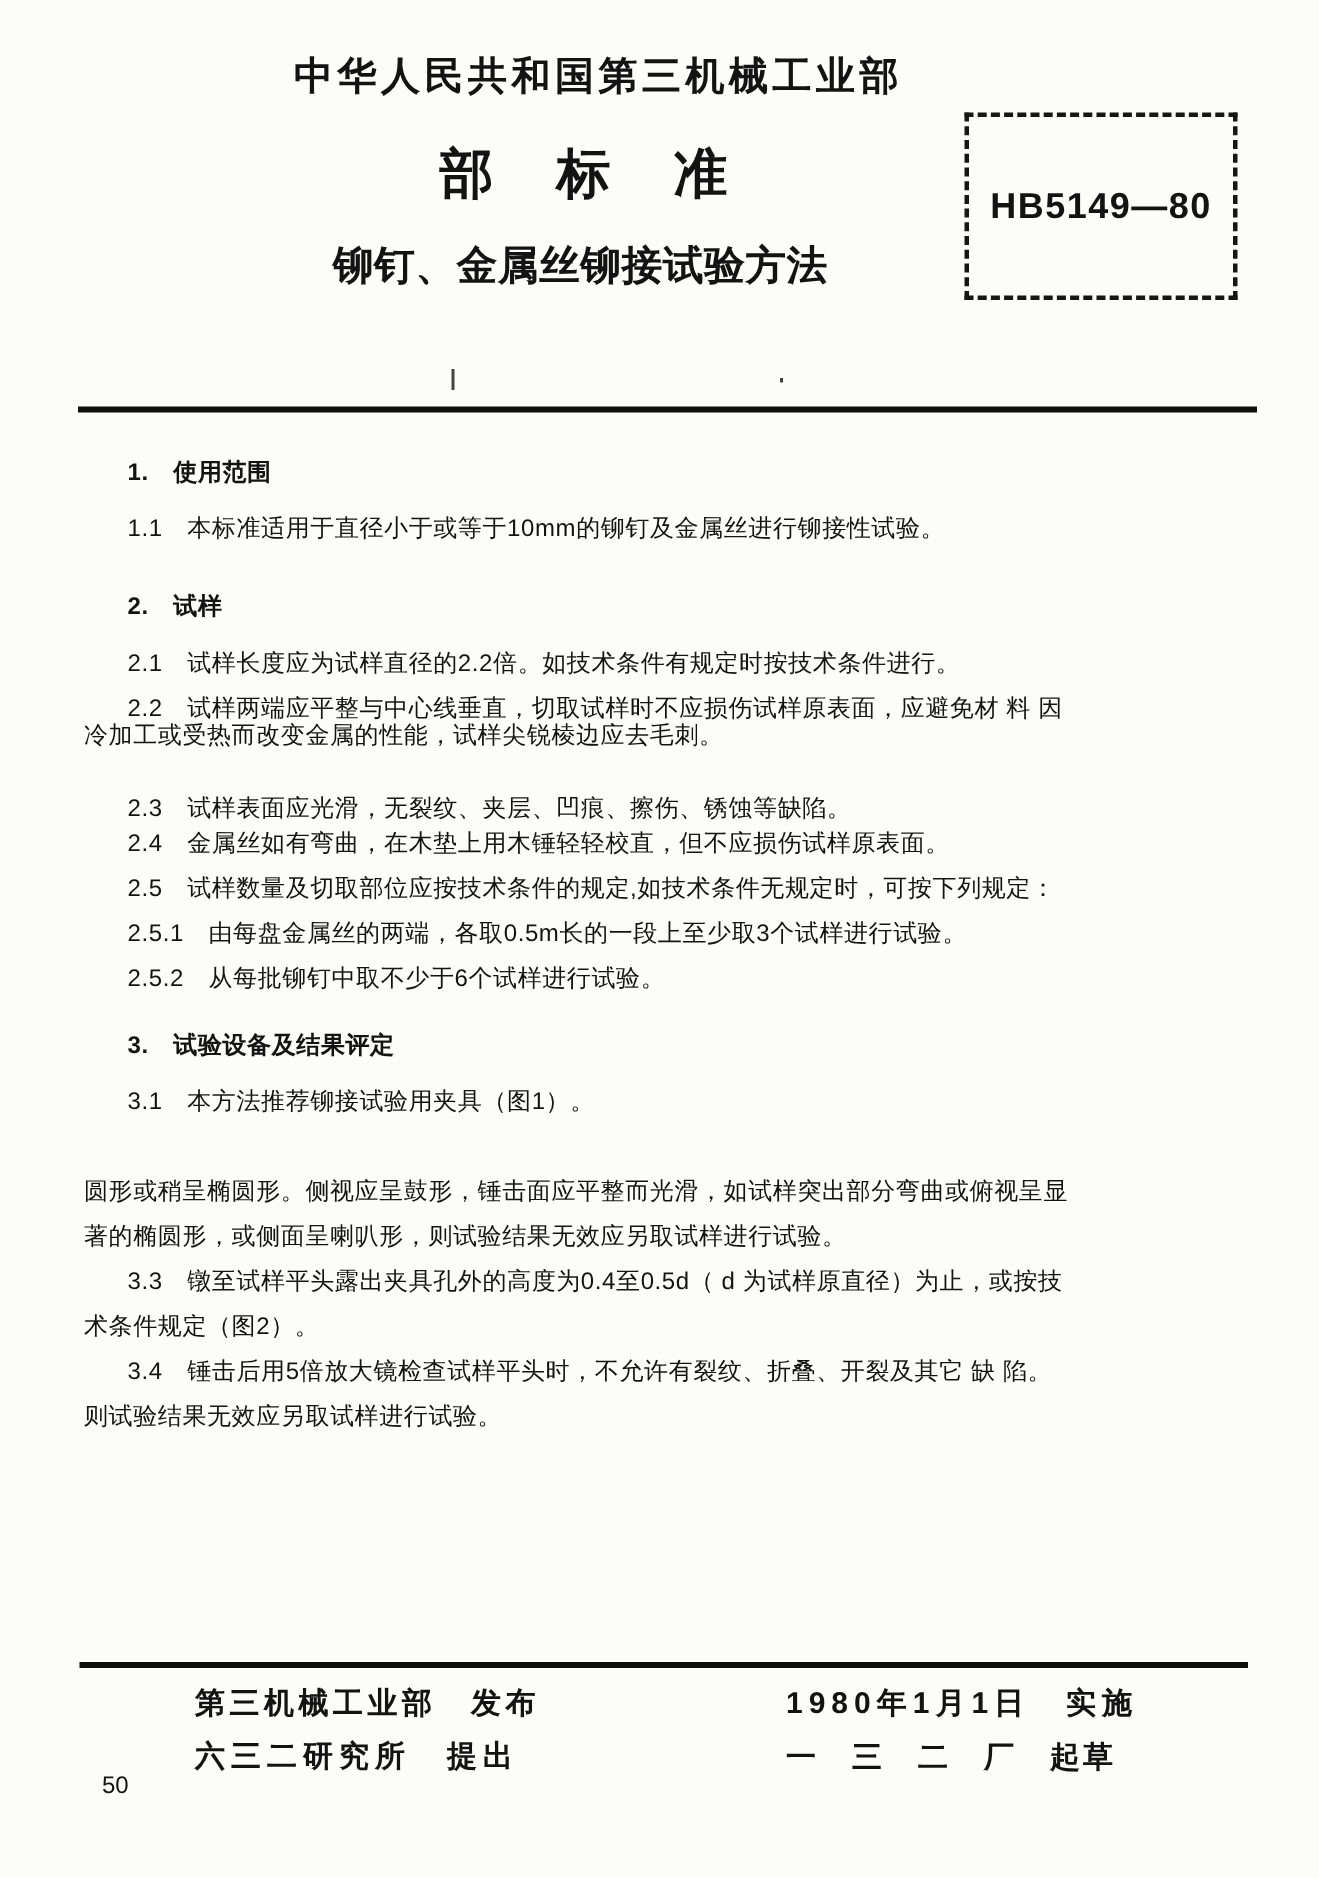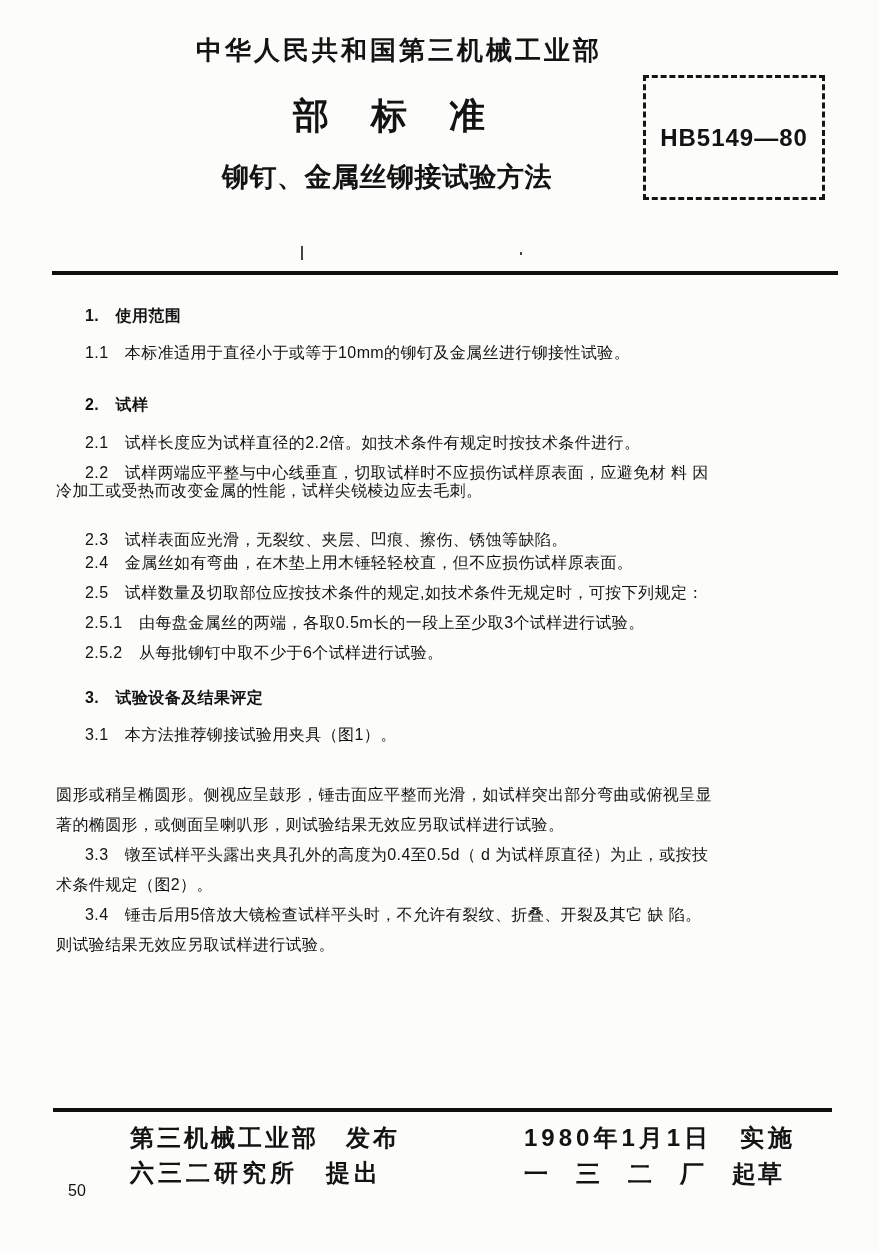--- a/index.html
+++ b/index.html
@@ -29,21 +29,21 @@
   .rule-top    { left:52px;  top:271px;  width:786px; height:4px; }
   .rule-bottom { left:53px;  top:1108px; width:779px; height:4px; }
 
   
   .bline { position:absolute; font-size:16px; line-height:26px; letter-spacing:0.4px; }
   .bold  { font-weight:bold; }
   .ind   { left:85px; }
   .flush { left:56px; }
 
   
-  .fline { position:absolute; font-size:24px; font-weight:bold; }
+  .fline { position:absolute; font-size:20px; font-weight:bold; }
   .f-pub   { left:130px; top:1122px; letter-spacing:3px; }
   .f-prop  { left:130px; top:1157px; letter-spacing:4px; }
   .f-date  { left:524px; top:1122px; letter-spacing:4px; }
   .f-draft { left:524px; top:1158px; letter-spacing:2px; }
   .pageno  { left:68px;  top:1182px; font-size:16px; font-weight:normal; }
 
   .speck { position:absolute; background:#444; }
 </style>
 </head>
 <body>

